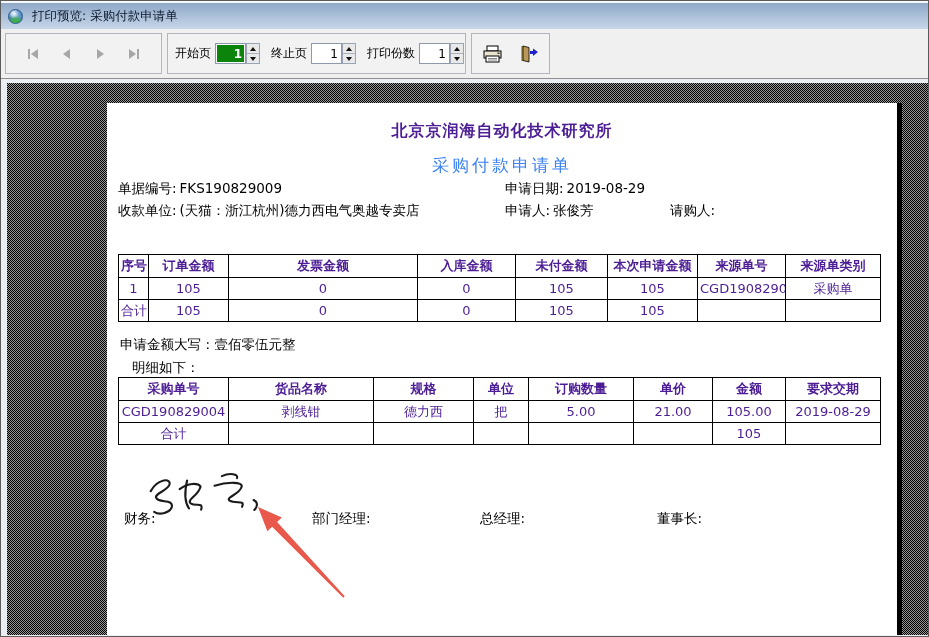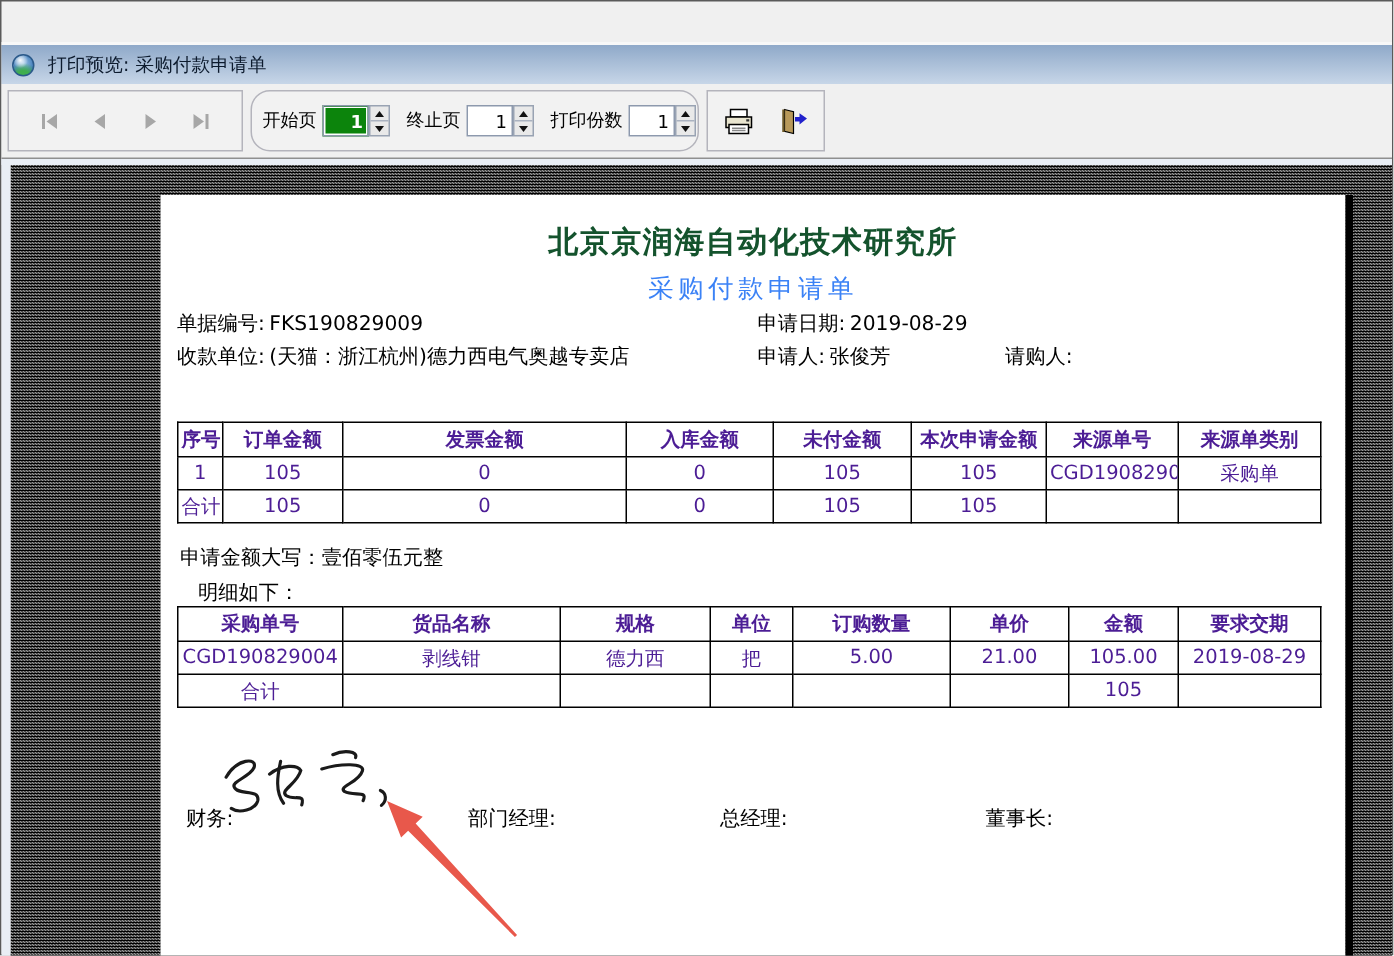--- a/index.html
+++ b/index.html
@@ -5,38 +5,38 @@
   * { margin:0; padding:0; box-sizing:border-box; }
   html,body { width:929px; height:637px; overflow:hidden; }
   body { font-family:"DejaVu Sans","Liberation Sans",sans-serif; }
 
   .window { width:929px; height:637px; border:1px solid #5a5a5a; background:#f0f0f0; position:relative; }
 
   
   .titlebar {
     height:28px; border-top:2px solid #f8f8f8;
     background:linear-gradient(#8fa9c9,#c7d6e8);
-    display:flex; align-items:center; padding-left:7px; gap:9px;margin-top:27px;
+    display:flex; align-items:center; padding-left:7px; gap:9px;
   }
   .app-icon {
     width:15px; height:15px; border-radius:50%;
     background:
       radial-gradient(circle at 35% 25%, rgba(255,255,255,.95), rgba(255,255,255,0) 40%),
       radial-gradient(circle at 50% 115%, #3fae4e 30%, rgba(63,174,78,0) 62%),
       radial-gradient(circle at 50% 40%, #9cc4e8, #3a77b5 75%, #1f4f86);
     border:1px solid #2b5a8a;
   }
   .title-text { font-size:12.5px; color:#0d1b2e; }
 
   
   .toolbar { height:50px; background:#f0f0f0; border-bottom:1px solid #8f8f8f; position:relative; }
   .panel { position:absolute; top:4px; height:41px; background:#f2f2f2; border:1px solid #b4b4bc; }
   .nav-panel { left:4px; width:157px; display:flex; align-items:center; justify-content:space-around; padding:0 10px; }
   .nav-btn { width:22px; height:22px; display:flex; align-items:center; justify-content:center; }
-  .spin-panel { left:166px; width:299px; display:flex; align-items:center; padding-left:7px;border-radius:13px; }
+  .spin-panel { left:166px; width:299px; display:flex; align-items:center; padding-left:7px; }
   .action-panel { left:470px; width:79px; display:flex; align-items:center; justify-content:space-evenly; }
   .tb-label { font-size:12px; color:#000; margin-right:4px; white-space:nowrap; }
   .spin-gap { width:11px; }
   .spinbox {
     width:31px; height:21px; border:1px solid #8d99ad; background:#fff;
     display:flex; align-items:center; justify-content:flex-end;
     font-size:12px; padding-right:3px; color:#000;
   }
   .spinbox.green { background:#0c840c; color:#fff; box-shadow:inset 0 0 0 1px #fff; font-weight:bold; }
   .spinner { width:14px; height:21px; border:1px solid #99a3b3; background:#e9e9e9; display:flex; flex-direction:column; }
@@ -49,21 +49,21 @@
   
   .preview {
     position:relative; height:556px; overflow:hidden;
     border-left:6px solid #e9eef5; border-top:4px solid #e9eef5;
     background:repeating-conic-gradient(#989898 0% 25%, #000 0% 50%) 0 0 / 2px 2px;
   }
   .page { position:absolute; left:100px; top:20px; width:790px; height:560px; background:#fff; }
   .page::after { content:""; position:absolute; top:0; right:-5px; width:5px; height:100%; background:#000; }
 
   .doc-company { position:absolute; top:18px; left:0; width:100%; text-align:center;
-    font-family:Liberation Mono, monospace; font-weight:bold; font-size:20px; letter-spacing:1px; color:#14532d; }
+    font-family:Liberation Mono, monospace; font-weight:bold; font-size:16px; letter-spacing:1px; color:#4c1d95; }
   .doc-title { position:absolute; top:51px; left:0; width:100%; text-align:center;
     font-family:"DejaVu Serif","Liberation Serif",serif; font-size:17px; letter-spacing:3px; color:#3b82f6; }
 
   .field { position:absolute; font-size:13.5px; color:#000; white-space:nowrap; }
   .field .v { margin-left:3px; }
 
   table.rpt { position:absolute; left:11px; border-collapse:collapse; table-layout:fixed; width:762px; }
   table.rpt td { border:1px solid #000; font-size:13px; color:#4c1d95; height:22px; padding:0 2px;
     overflow:hidden; white-space:nowrap; text-align:center; }
   table.rpt tr.hdr td { font-weight:bold; height:23px; }

